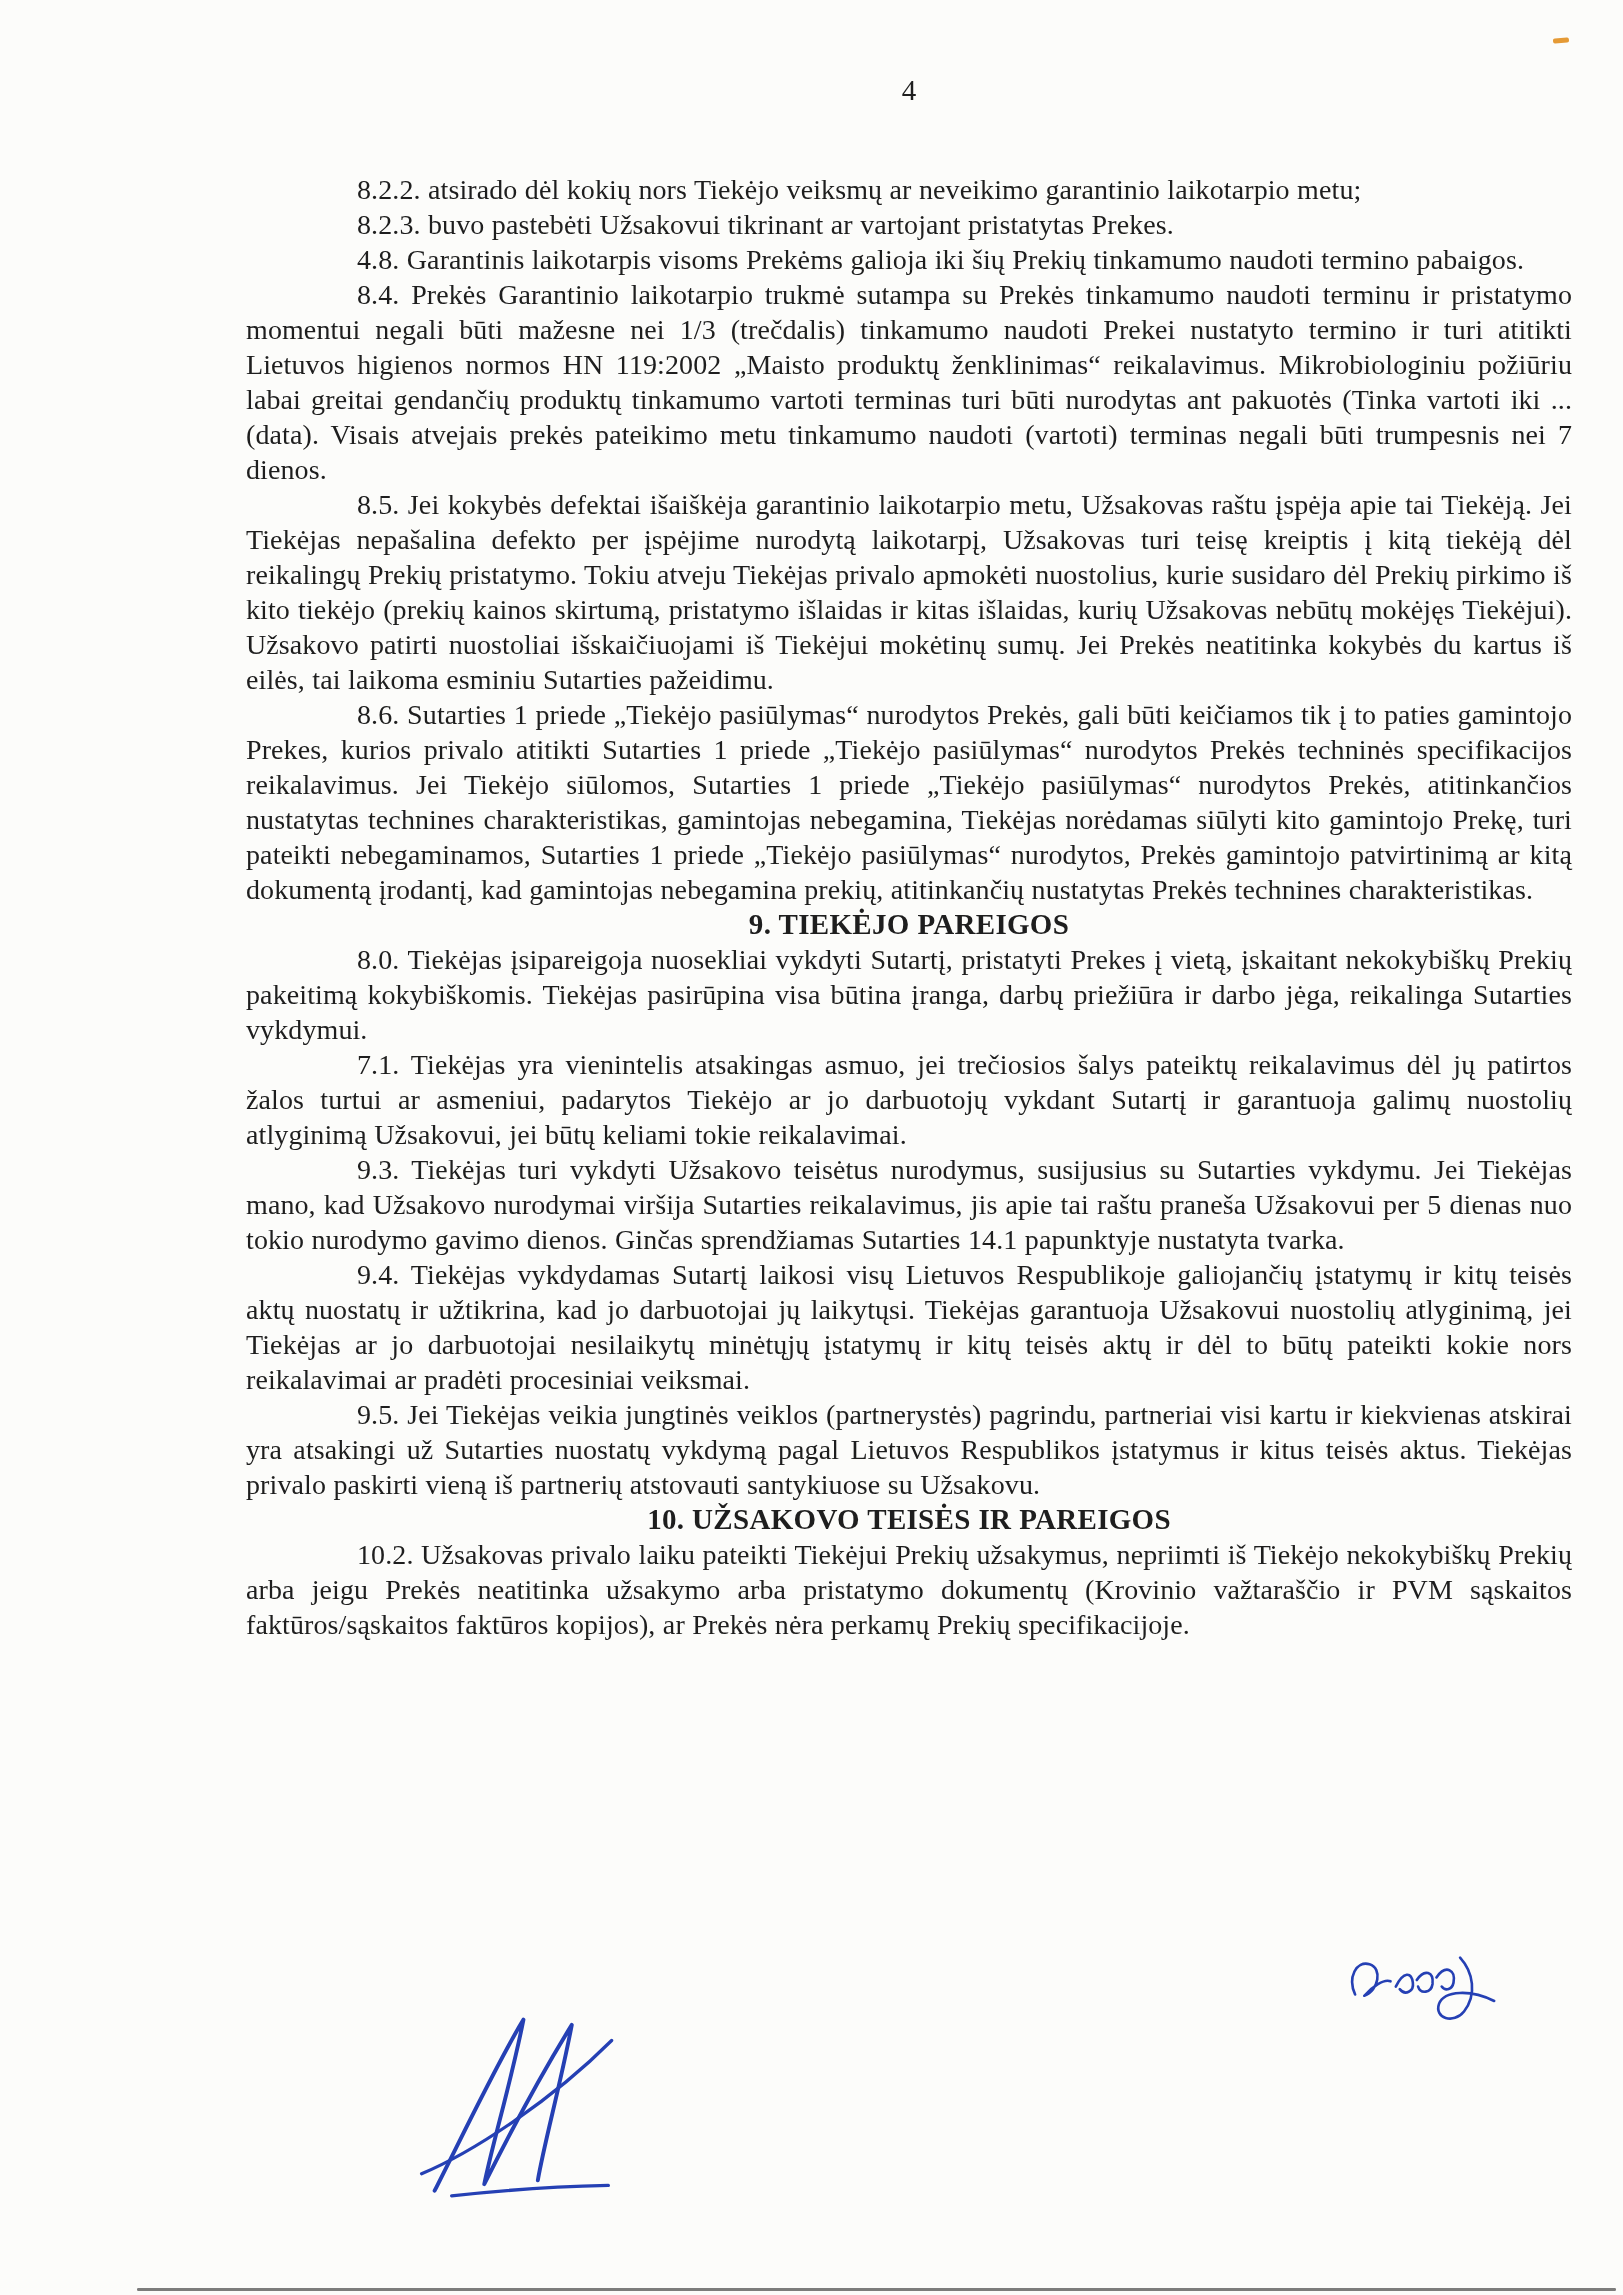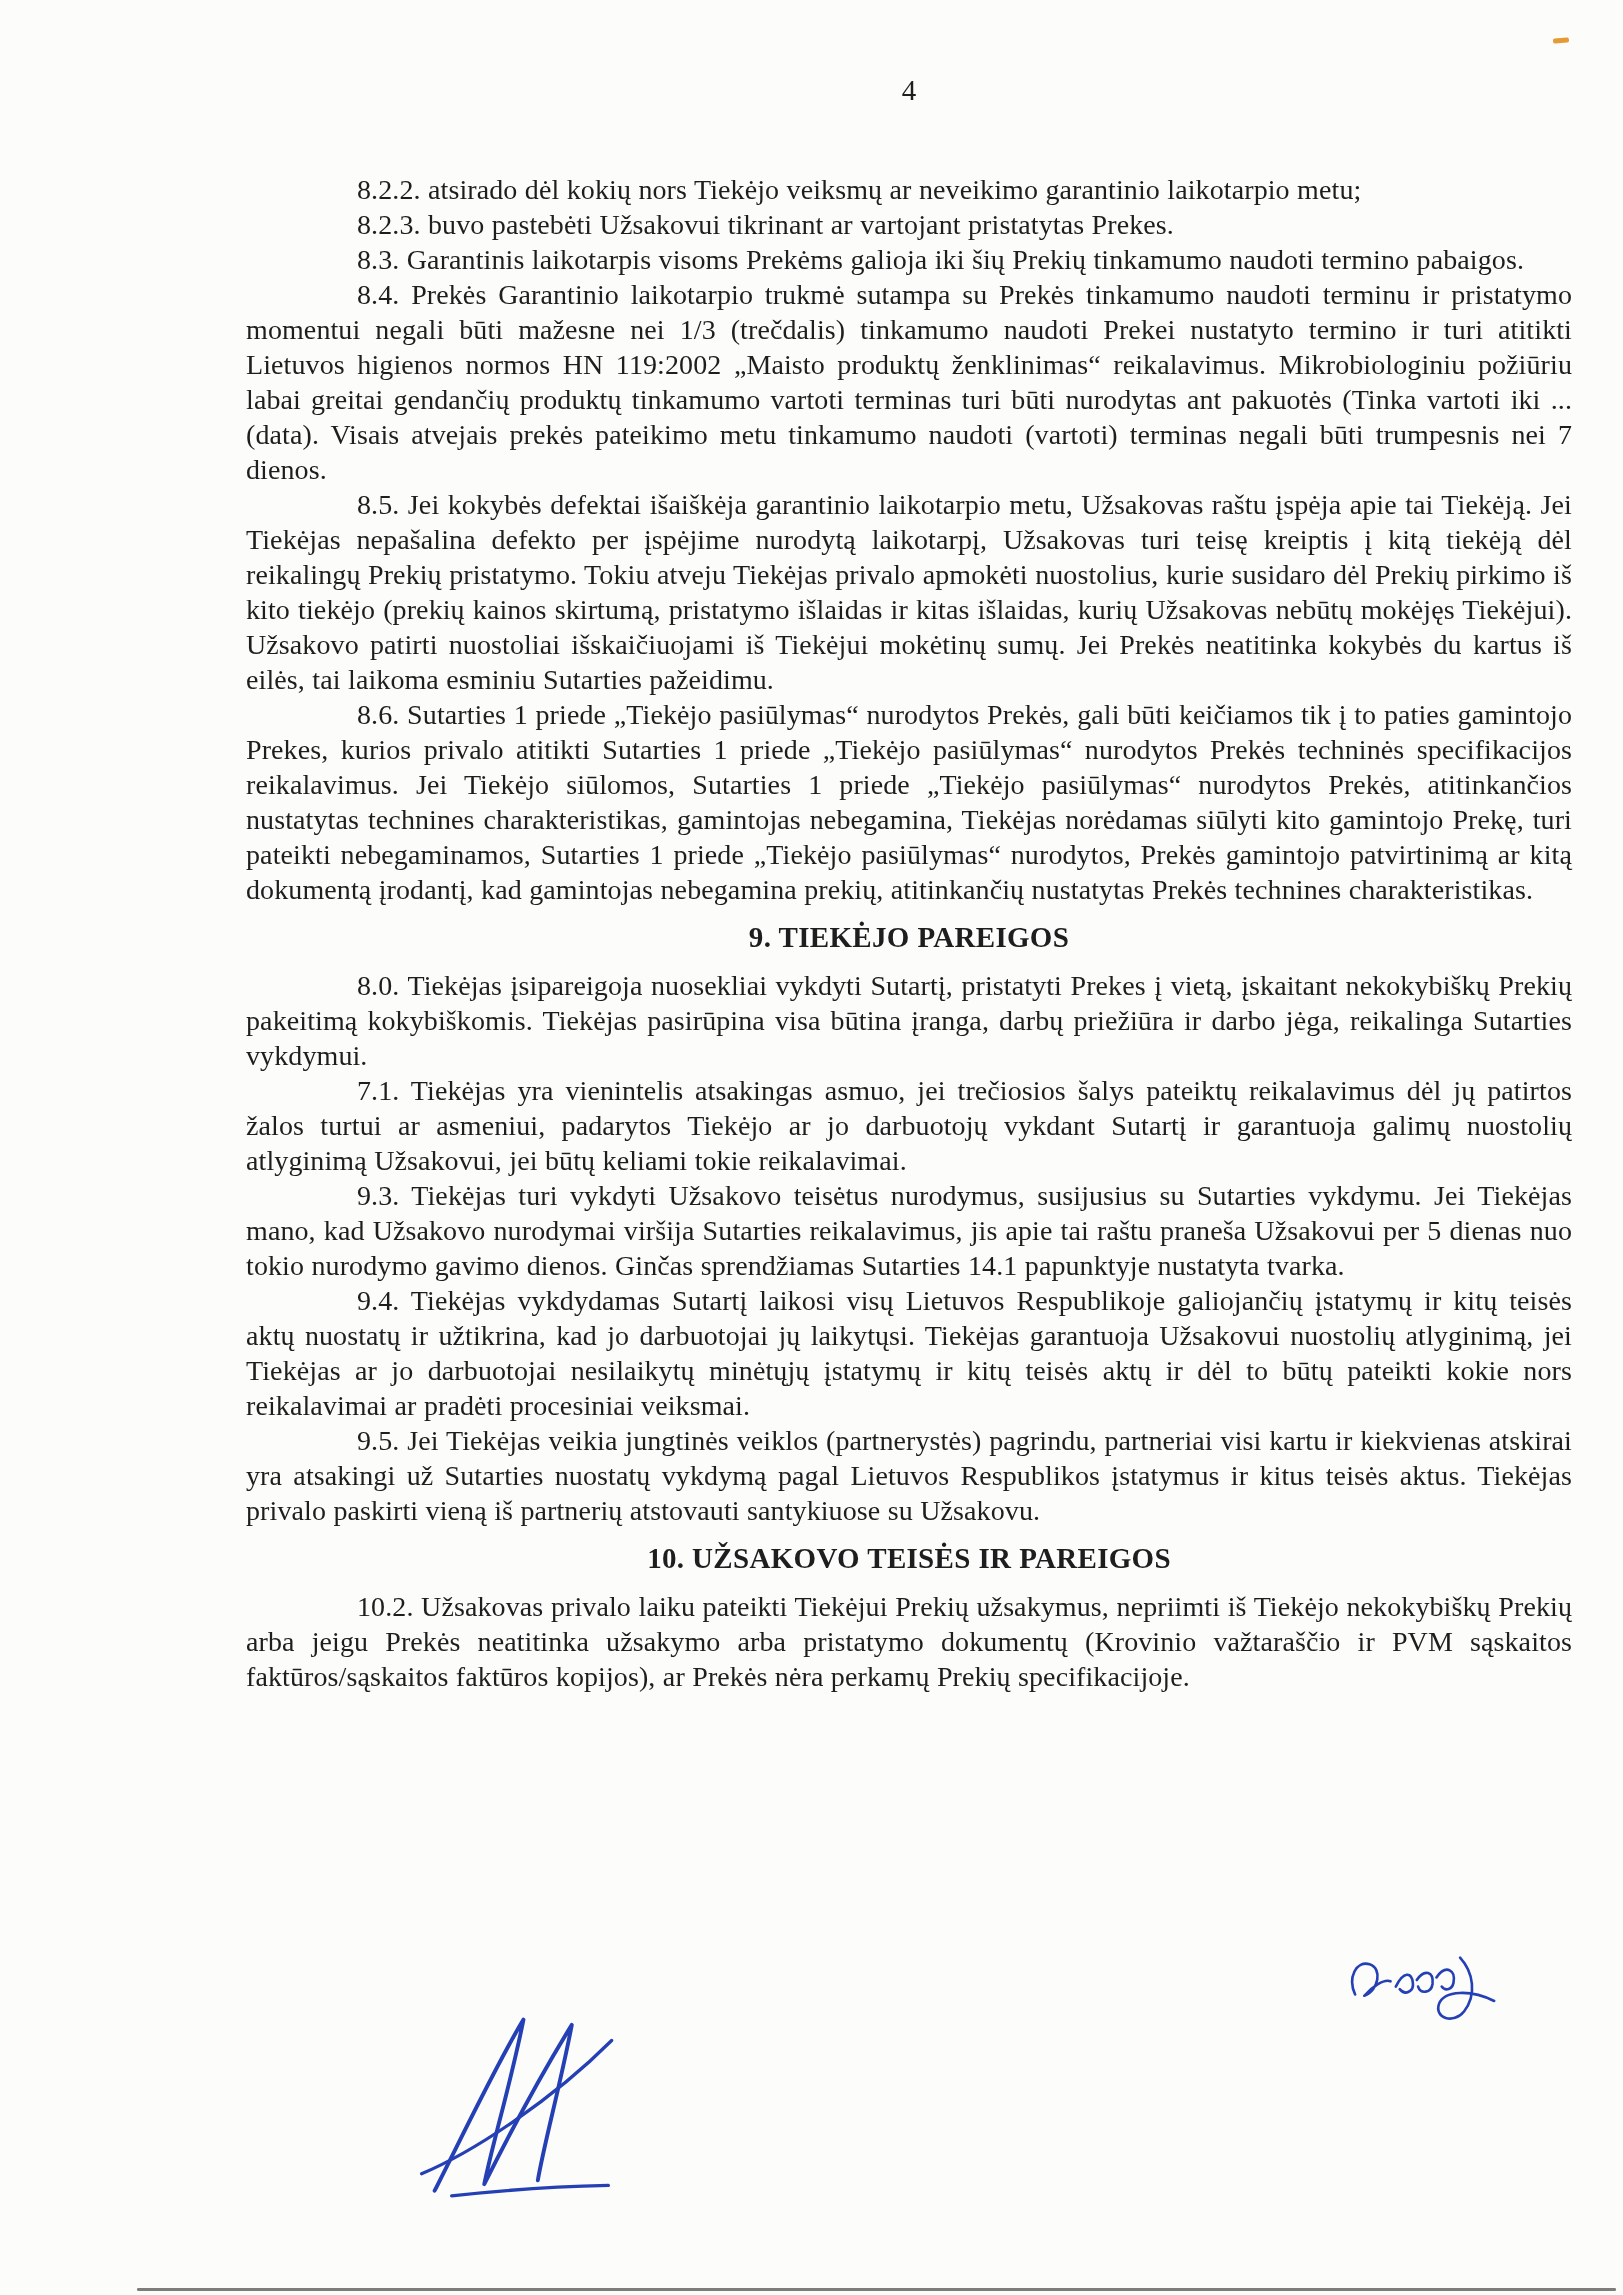--- a/index.html
+++ b/index.html
@@ -31,21 +31,21 @@
     line-height: 35px;
     text-align: justify;
     letter-spacing: 0.1px;
     word-spacing: 0.3px;
   }
   .para {
     margin: 0;
     text-indent: 111px;
   }
   .heading {
-    margin: 13px;
+    margin: 0;
     text-indent: 0;
     text-align: center;
     font-weight: bold;
     font-size: 29px;
     letter-spacing: 0.3px;
   }
   .scan-mark-orange {
     position: absolute;
     left: 1553px;
     top: 38px;
@@ -81,21 +81,21 @@
 
 <div class="page">
 
   <div class="scan-mark-orange"></div>
 
   <div class="page-number">4</div>
 
   <div class="doc-body">
     <p class="para">8.2.2. atsirado dėl kokių nors Tiekėjo veiksmų ar neveikimo garantinio laikotarpio metu;</p>
     <p class="para">8.2.3. buvo pastebėti Užsakovui tikrinant ar vartojant pristatytas Prekes.</p>
-    <p class="para">8.3. Garantinis laikotarpis visoms Prekėms galioja iki šių Prekių tinkamumo naudoti termino pabaigos.</p>
+    <p class="para">4.8. Garantinis laikotarpis visoms Prekėms galioja iki šių Prekių tinkamumo naudoti termino pabaigos.</p>
     <p class="para">8.4. Prekės Garantinio laikotarpio trukmė sutampa su Prekės tinkamumo naudoti terminu ir pristatymo momentui negali būti mažesne nei 1/3 (trečdalis) tinkamumo naudoti Prekei nustatyto termino ir turi atitikti Lietuvos higienos normos HN 119:2002 „Maisto produktų ženklinimas“ reikalavimus. Mikrobiologiniu požiūriu labai greitai gendančių produktų tinkamumo vartoti terminas turi būti nurodytas ant pakuotės (Tinka vartoti iki ... (data). Visais atvejais prekės pateikimo metu tinkamumo naudoti (vartoti) terminas negali būti trumpesnis nei 7 dienos.</p>
     <p class="para">8.5. Jei kokybės defektai išaiškėja garantinio laikotarpio metu, Užsakovas raštu įspėja apie tai Tiekėją. Jei Tiekėjas nepašalina defekto per įspėjime nurodytą laikotarpį, Užsakovas turi teisę kreiptis į kitą tiekėją dėl reikalingų Prekių pristatymo. Tokiu atveju Tiekėjas privalo apmokėti nuostolius, kurie susidaro dėl Prekių pirkimo iš kito tiekėjo (prekių kainos skirtumą, pristatymo išlaidas ir kitas išlaidas, kurių Užsakovas nebūtų mokėjęs Tiekėjui). Užsakovo patirti nuostoliai išskaičiuojami iš Tiekėjui mokėtinų sumų. Jei Prekės neatitinka kokybės du kartus iš eilės, tai laikoma esminiu Sutarties pažeidimu.</p>
     <p class="para">8.6. Sutarties 1 priede „Tiekėjo pasiūlymas“ nurodytos Prekės, gali būti keičiamos tik į to paties gamintojo Prekes, kurios privalo atitikti Sutarties 1 priede „Tiekėjo pasiūlymas“ nurodytos Prekės techninės specifikacijos reikalavimus. Jei Tiekėjo siūlomos, Sutarties 1 priede „Tiekėjo pasiūlymas“ nurodytos Prekės, atitinkančios nustatytas technines charakteristikas, gamintojas nebegamina, Tiekėjas norėdamas siūlyti kito gamintojo Prekę, turi pateikti nebegaminamos, Sutarties 1 priede „Tiekėjo pasiūlymas“ nurodytos, Prekės gamintojo patvirtinimą ar kitą dokumentą įrodantį, kad gamintojas nebegamina prekių, atitinkančių nustatytas Prekės technines charakteristikas.</p>
     <p class="para heading">9.  TIEKĖJO PAREIGOS</p>
     <p class="para">8.0. Tiekėjas įsipareigoja nuosekliai vykdyti Sutartį, pristatyti Prekes į vietą, įskaitant nekokybiškų Prekių pakeitimą kokybiškomis. Tiekėjas pasirūpina visa būtina įranga, darbų priežiūra ir darbo jėga, reikalinga Sutarties vykdymui.</p>
     <p class="para">7.1. Tiekėjas yra vienintelis atsakingas asmuo, jei trečiosios šalys pateiktų reikalavimus dėl jų patirtos žalos turtui ar asmeniui, padarytos Tiekėjo ar jo darbuotojų vykdant Sutartį ir garantuoja galimų nuostolių atlyginimą Užsakovui, jei būtų keliami tokie reikalavimai.</p>
     <p class="para">9.3. Tiekėjas turi vykdyti Užsakovo teisėtus nurodymus, susijusius su Sutarties vykdymu. Jei Tiekėjas mano, kad Užsakovo nurodymai viršija Sutarties reikalavimus, jis apie tai raštu praneša Užsakovui per 5 dienas nuo tokio nurodymo gavimo dienos. Ginčas sprendžiamas Sutarties 14.1 papunktyje nustatyta tvarka.</p>
     <p class="para">9.4. Tiekėjas vykdydamas Sutartį laikosi visų Lietuvos Respublikoje galiojančių įstatymų ir kitų teisės aktų nuostatų ir užtikrina, kad jo darbuotojai jų laikytųsi. Tiekėjas garantuoja Užsakovui nuostolių atlyginimą, jei Tiekėjas ar jo darbuotojai nesilaikytų minėtųjų įstatymų ir kitų teisės aktų ir dėl to būtų pateikti kokie nors reikalavimai ar pradėti procesiniai veiksmai.</p>
     <p class="para">9.5. Jei Tiekėjas veikia jungtinės veiklos (partnerystės) pagrindu, partneriai visi kartu ir kiekvienas atskirai yra atsakingi už Sutarties nuostatų vykdymą pagal Lietuvos Respublikos įstatymus ir kitus teisės aktus. Tiekėjas privalo paskirti vieną iš partnerių atstovauti santykiuose su Užsakovu.</p>
     <p class="para heading">10.  UŽSAKOVO TEISĖS IR PAREIGOS</p>

